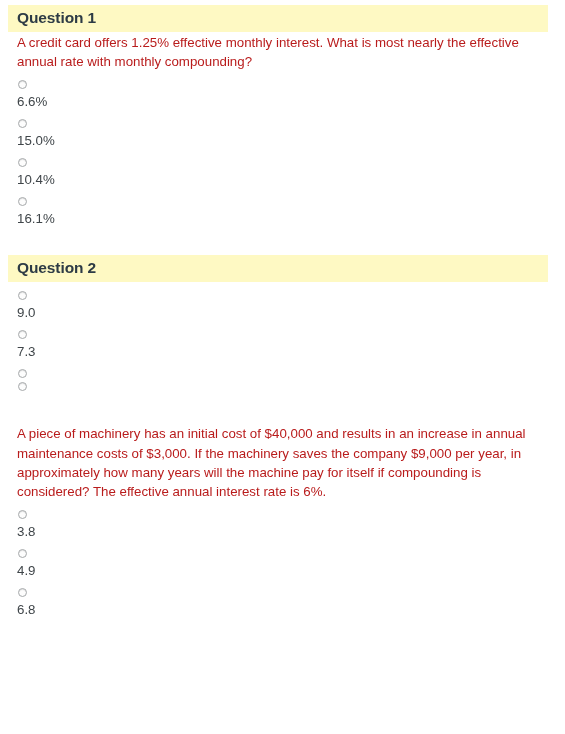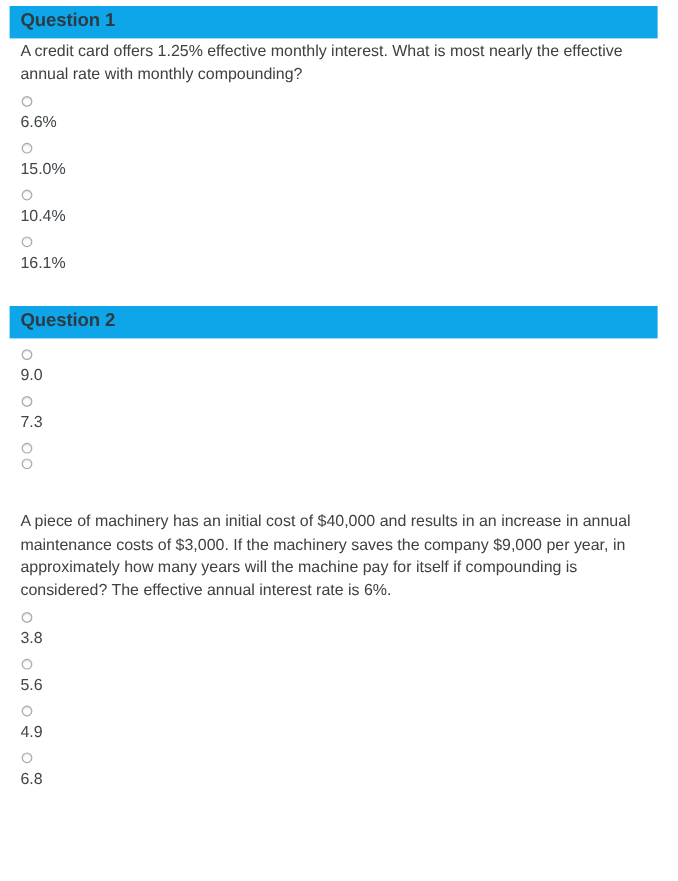--- a/index.html
+++ b/index.html
@@ -16,37 +16,37 @@
   }
   .quiz {
     width: 565px;
     padding-top: 5px;
     box-sizing: border-box;
   }
   .question-block {
     margin: 0 0 0 0;
   }
   .question-header {
-    background: #0ea5e9;
+    background: #fef9c3;
     margin: 0 17px 0 8px;
     padding: 3px 0 4px 9px;
     box-sizing: border-box;
   }
   .question-title {
     font-size: 15.5px;
     font-weight: bold;
     color: #2d3b45;
     letter-spacing: -0.1px;
     line-height: 20px;
   }
   .question-text {
     margin: 1px 18px 0 17px;
     font-size: 13.3px;
     line-height: 19.2px;
-    color: #404040;
+    color: #b91c1c;
   }
   .answers {
     margin: 0 0 0 17px;
     padding-top: 9px;
   }
   .answer-row {
     display: block;
     padding: 0;
   }
   .answer-radio {
@@ -137,24 +137,20 @@
 
   <div class="question-block">
     <div class="question-text">A piece of machinery has an initial cost of $40,000 and results in an increase in annual maintenance costs of $3,000.  If the machinery saves the company $9,000 per year, in approximately how many years will the machine pay for itself if compounding is considered?  The effective annual interest rate is 6%.</div>
     <div class="answers">
       <div class="answer-row">
         <span class="answer-radio"></span>
         <span class="answer-label">3.8</span>
       </div>
       <div class="answer-row">
         <span class="answer-radio"></span>
-        <span class="answer-label">5.6</span>
-      </div>
-      <div class="answer-row">
-        <span class="answer-radio"></span>
         <span class="answer-label">4.9</span>
       </div>
       <div class="answer-row">
         <span class="answer-radio"></span>
         <span class="answer-label">6.8</span>
       </div>
     </div>
   </div>
 
 </div>

